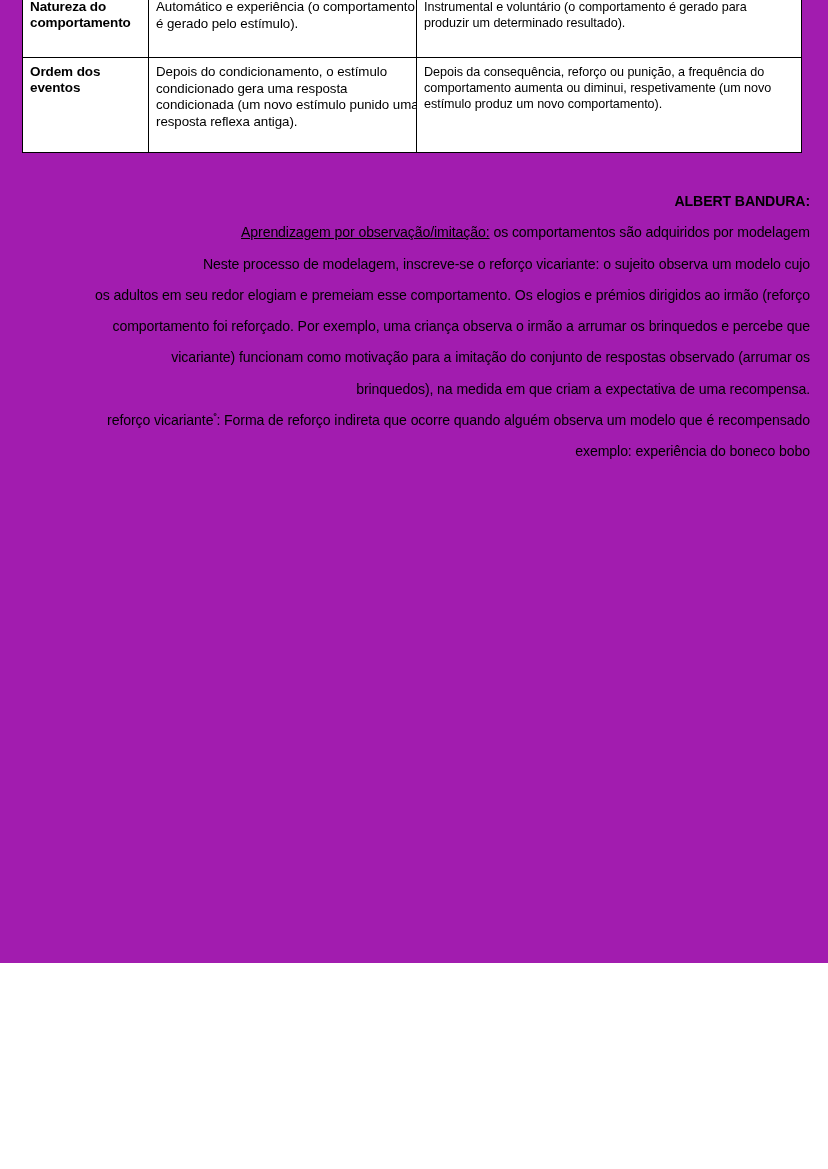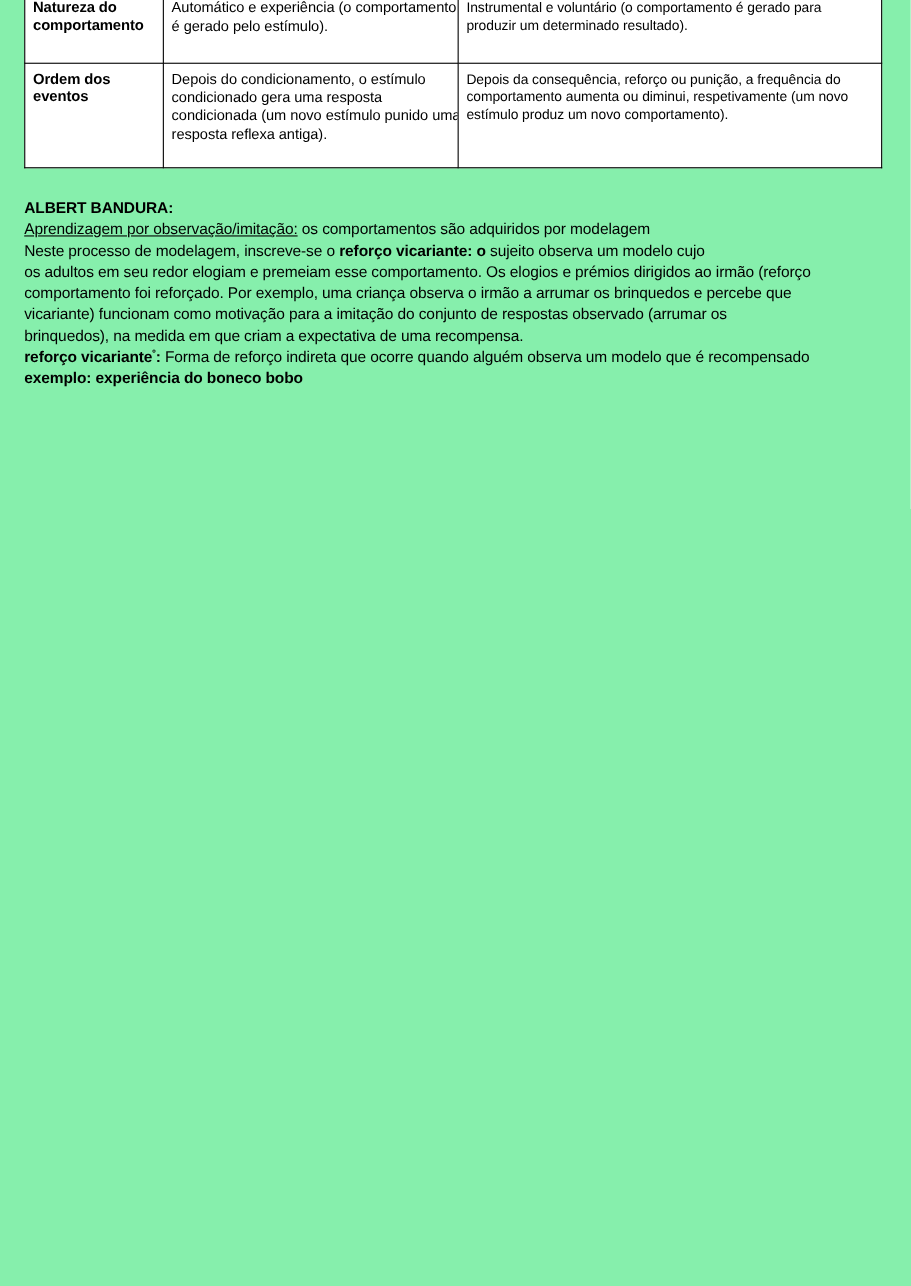--- a/index.html
+++ b/index.html
@@ -13,23 +13,23 @@
     height: 1169px;
     position: relative;
     font-family: "Liberation Sans", sans-serif;
     color: #000000;
     -webkit-font-smoothing: antialiased;
   }
 
   .page {
     position: relative;
     width: 828px;
-    height: 1169px;
+    height: 963px;
     overflow: hidden;
-    background: #86efac;
+    background: #a21caf;
   }
 
   
   .table-wrap {
     position: absolute;
     left: 22px;
     top: -8px;
     width: 779px;
   }
   table.compare {
@@ -72,27 +72,28 @@
   .row2 td { height: 82px; }
 
   
   .body-block {
     position: absolute;
     left: 22px;
     top: 180px;
     width: 800px;
   }
   .body-block p {
-    margin: 0;
+    margin: 12px;
     font-size: 14.1px;
     line-height: 19.3px;
     letter-spacing: -0.1px;
     white-space: nowrap;
+    text-align: right;
   }
-  .b  { font-weight: bold; }
+  .b  { font-weight: normal; }
   .u  { text-decoration: underline; }
   .heading { font-weight: bold; font-size: 14.1px; }
   sup.mark {
     font-size: 8.5px;
     vertical-align: super;
     line-height: 0;
     font-weight: bold;
   }
 </style>
 </head>

